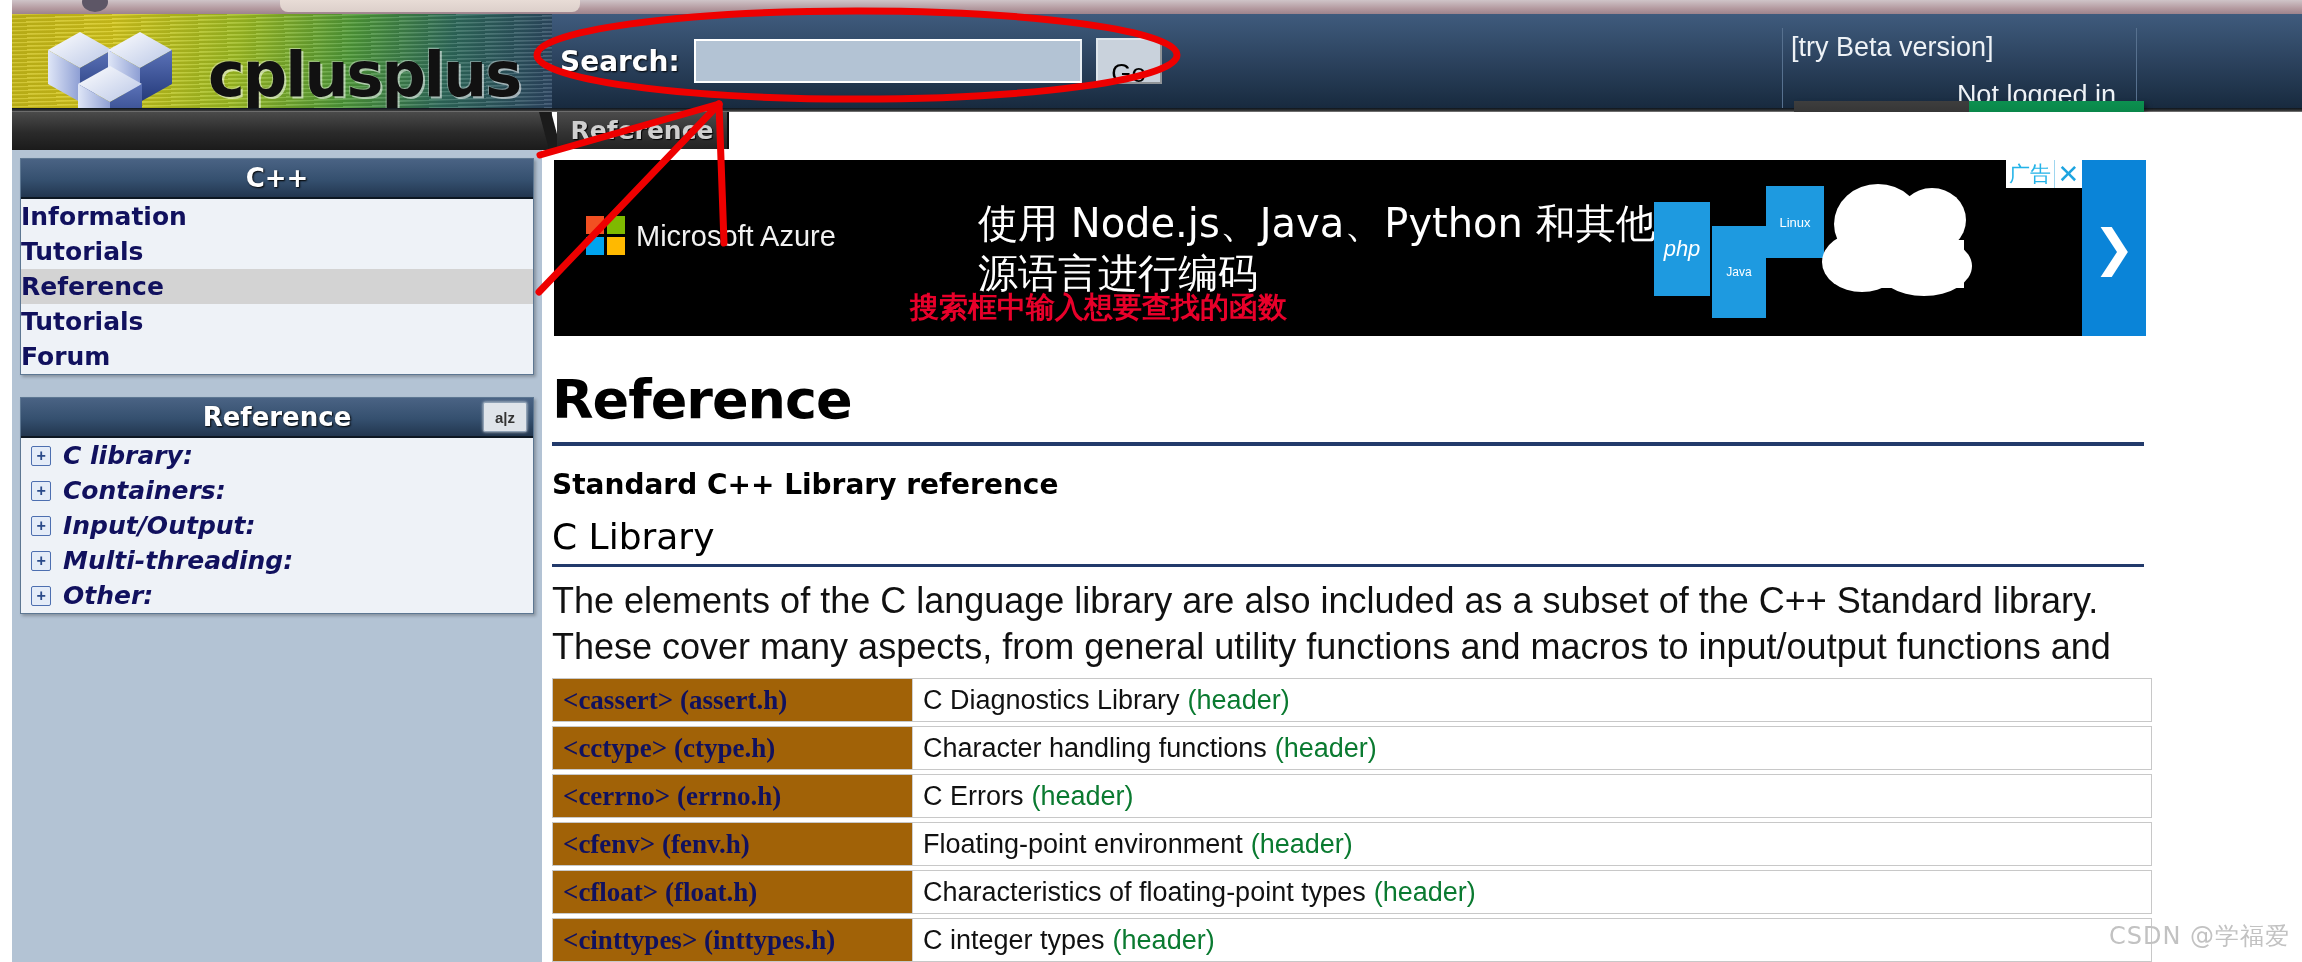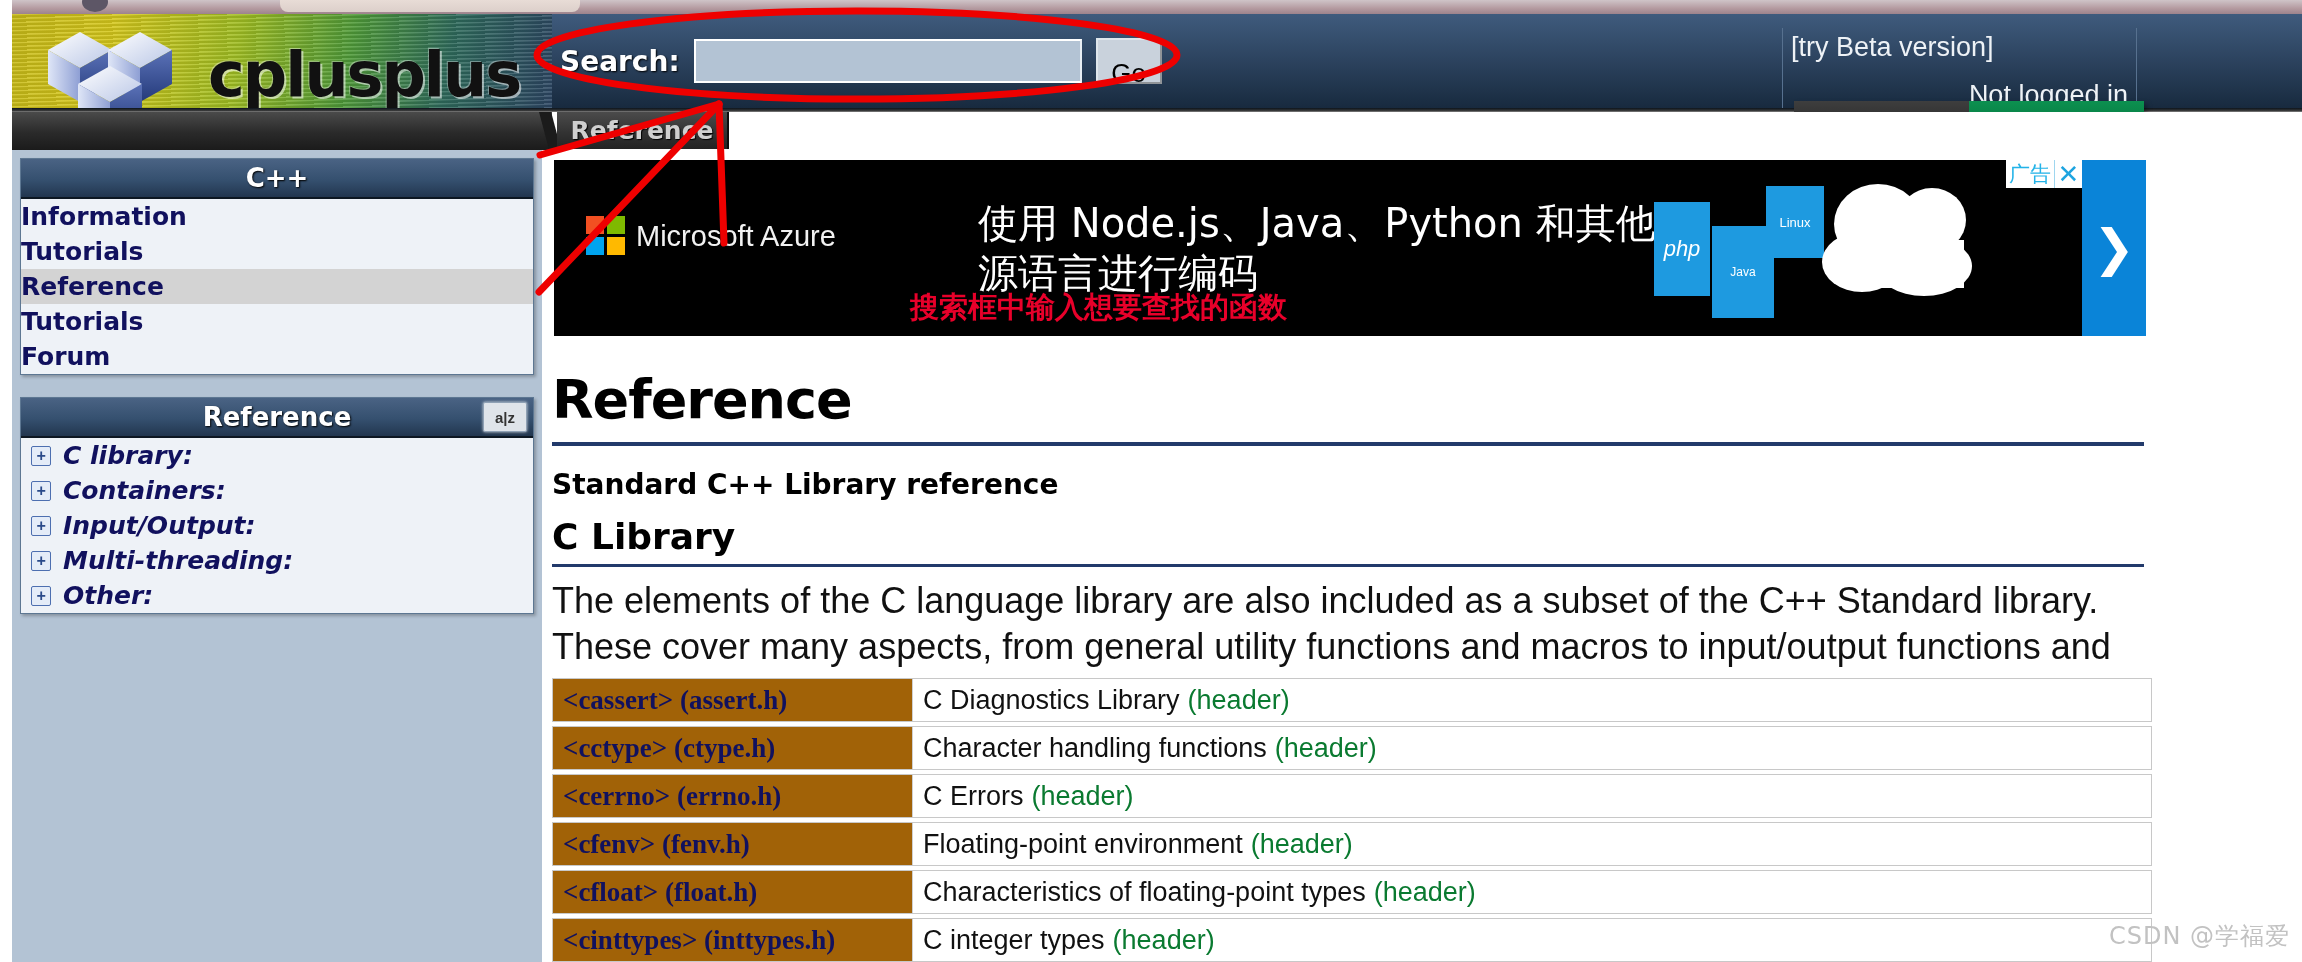--- a/index.html
+++ b/index.html
@@ -101,21 +101,21 @@
   .acct-box {
     position:absolute; left:1770px; top:14px; width:355px; height:98px;
     border-left:1px solid #57718f; border-right:1px solid #57718f;
     color:#f0f0f0;
   }
   .acct-beta {
     position:absolute; left:8px; top:4px; font-size:27px;
     font-family:"Liberation Sans", sans-serif; color:#eef2f6; white-space:nowrap;
   }
   .acct-status {
-    position:absolute; right:8px; top:52px; font-size:27px;
+    position:absolute; right:20px; top:52px; font-size:27px;
     font-family:"Liberation Sans", sans-serif; color:#eef2f6; white-space:nowrap;
   }
   .acct-btns {
     position:absolute; left:1782px; top:101px; display:flex; height:48px;
     box-shadow: 3px 3px 5px rgba(0,0,0,0.35);
   }
   .btn-register {
     width:175px; background: linear-gradient(180deg,#3e3e3e 0%,#2b2b2b 55%,#1d1d1d 100%);
     color:#ffffff; font-family:"DejaVu Sans", sans-serif; font-weight:700; font-size:27px;
     display:flex; align-items:center; justify-content:center; border:none; cursor:pointer;
@@ -196,21 +196,21 @@
   .ad-cta {
     position:absolute; left:356px; top:128px;
     font-family:"DejaVu Sans", sans-serif; font-weight:700; font-size:29px; color:#e8002a; white-space:nowrap;
   }
   .ad-chip {
     position:absolute; background:#1e9ae0; color:#fff;
     display:flex; align-items:center; justify-content:center;
     font-family:"Liberation Sans", sans-serif;
   }
   .ad-chip.php { left:1100px; top:42px; width:56px; height:94px; font-style:italic; font-size:22px; }
-  .ad-chip.java { left:1158px; top:66px; width:62px; height:92px; font-size:12px; }
+  .ad-chip.java { left:1158px; top:66px; width:54px; height:92px; font-size:12px; }
   .ad-chip.linux { left:1212px; top:26px; width:58px; height:72px; font-size:13px; }
   .ad-cloud {
     position:absolute; left:1250px; top:20px; width:200px; height:120px;
   }
   .ad-arrow {
     position:absolute; right:0; top:0; width:64px; height:176px;
     background:#0a84d8; color:#fff;
     display:flex; align-items:center; justify-content:center; font-size:50px; font-weight:300;
     cursor:pointer;
   }
@@ -234,21 +234,21 @@
   }
   .rule-main {
     position:absolute; left:10px; top:292px; width:1592px; height:4px; background:#223a6b;
   }
   .subhead {
     position:absolute; left:10px; top:318px;
     font-family:"DejaVu Sans", sans-serif; font-weight:700; font-size:28px; color:#000;
   }
   h2.sect-title {
     position:absolute; left:10px; top:366px;
-    font-family:"DejaVu Sans", sans-serif; font-weight:700; font-size:36px; color:#000;
+    font-family:"DejaVu Sans", sans-serif; font-weight:400; font-size:36px; color:#000;
   }
   .rule-sect {
     position:absolute; left:10px; top:414px; width:1592px; height:3px; background:#223a6b;
   }
   .body-para {
     position:absolute; left:10px; top:428px; width:1560px;
     font-family:"Liberation Sans", sans-serif; font-size:36px; line-height:1.28; color:#111;
   }
 
   .hdr-table { position:absolute; left:10px; top:528px; width:1600px; }

